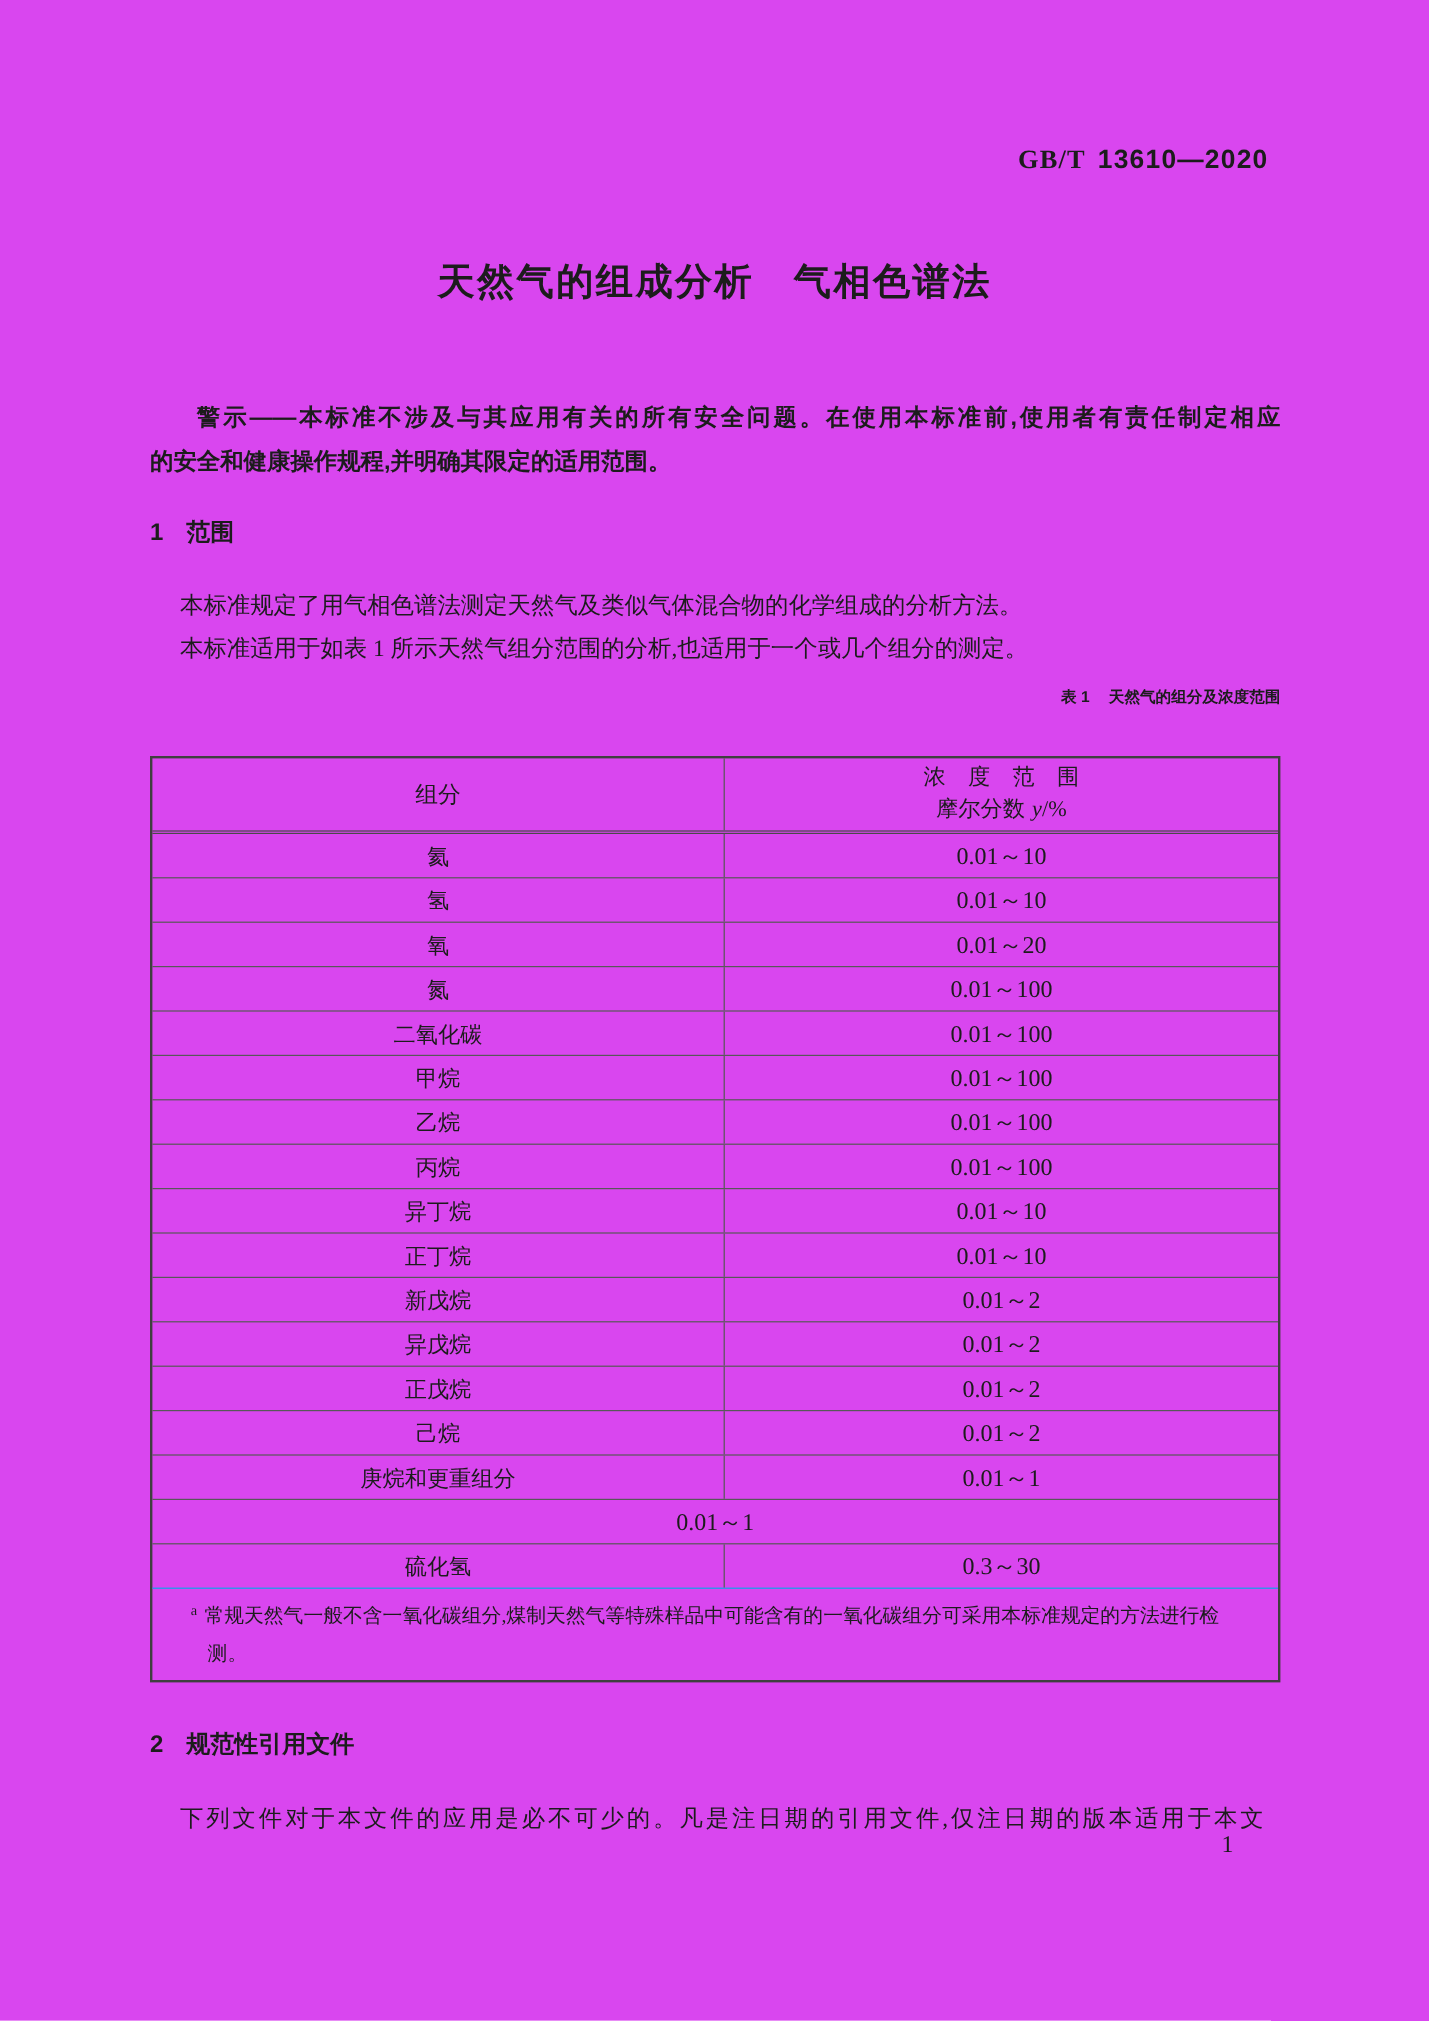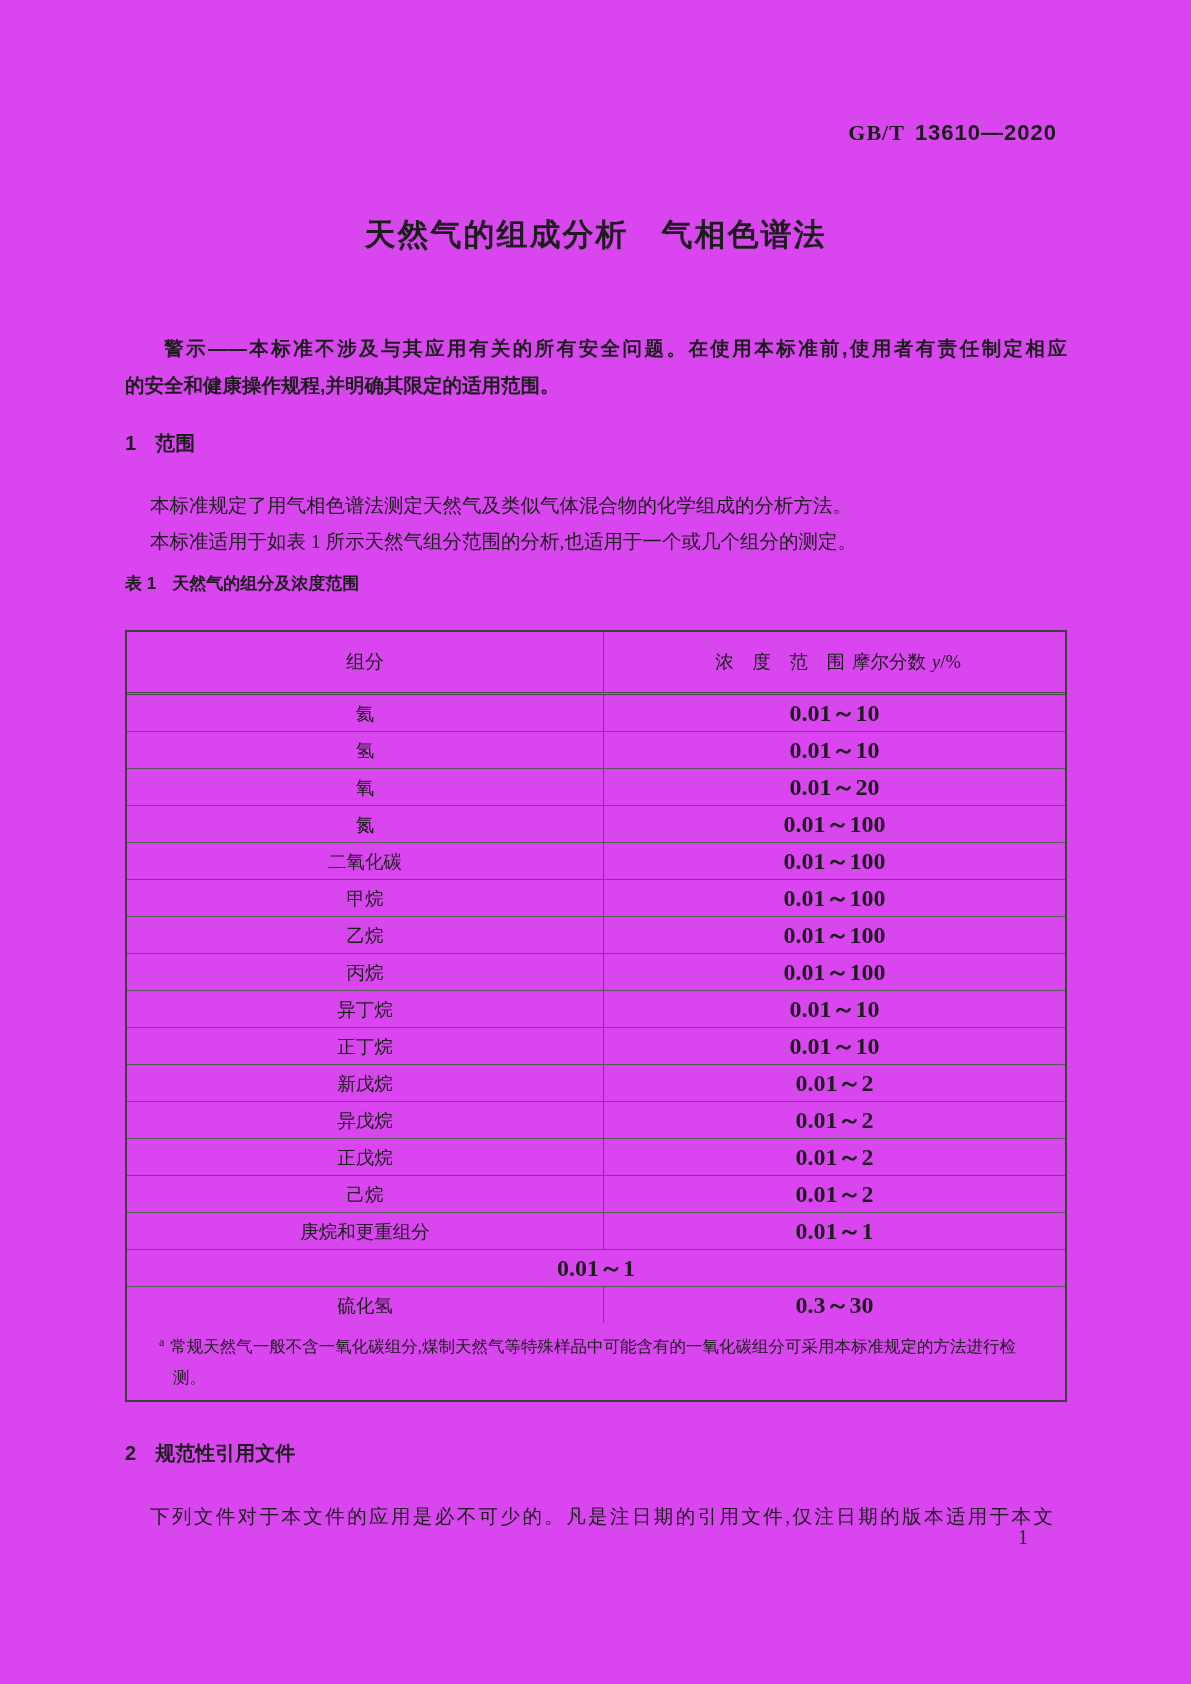--- a/index.html
+++ b/index.html
@@ -50,59 +50,59 @@
     font-size:19.5px;line-height:36px;
     font-family:var(--serif);
     text-indent:39px;
   }
   #p1{top:488px;}
   #p2{top:524px;}
   #p3{top:1499px;text-align:justify;text-align-last:justify;}
   
   .caption{
     position:absolute;left:125px;top:572px;width:942px;
-    text-align:left;
-    font-family:var(--sans);font-weight:bold;font-size:17px;
+    text-align:right;
+    font-family:var(--sans);font-weight:bold;font-size:13px;
   }
   .caption .cap-no{margin-right:16px;}
   
   .tbl{
     position:absolute;left:125px;top:630px;width:942px;
     box-sizing:border-box;
     border:2px solid #3f3f3f;
     font-family:var(--serif);
   }
   .thead{
     display:flex;height:60px;
     border-bottom:3px double #4a4a4a;
   }
   .thead .c1{
     box-sizing:border-box;width:50.85%;
     border-right:1px solid #555;
     display:flex;align-items:center;justify-content:center;
     font-size:19px;
   }
   .thead .c2{
-    flex:1;display:flex;flex-direction:row;
+    flex:1;display:flex;flex-direction:column;
     align-items:center;justify-content:center;
     font-size:18.5px;line-height:27px;
   }
   .sp{letter-spacing:7px;margin-left:7px;}
   .mole i{font-style:italic;margin-left:6px;}
   .row{
     display:flex;height:36px;
     border-bottom:1px solid #585858;
     font-size:18.5px;
   }
   .row .cell{
     box-sizing:border-box;
     display:flex;align-items:center;justify-content:center;
   }
   .row .cc{width:50.85%;border-right:1px solid #555;}
-  .row .rc{flex:1;font-size:24px;font-weight:bold;}
+  .row .rc{flex:1;font-size:20px;}
   sup.fn-sup{font-size:12px;line-height:0;vertical-align:super;}
   .tfoot{
     padding:7px 18px 7px 46px;
     font-size:16.5px;line-height:31px;
     text-indent:-14px;
   }
   .tfoot .fn-text{margin-left:6px;}
   
   .page-num{
     position:absolute;left:1018px;top:1526px;

